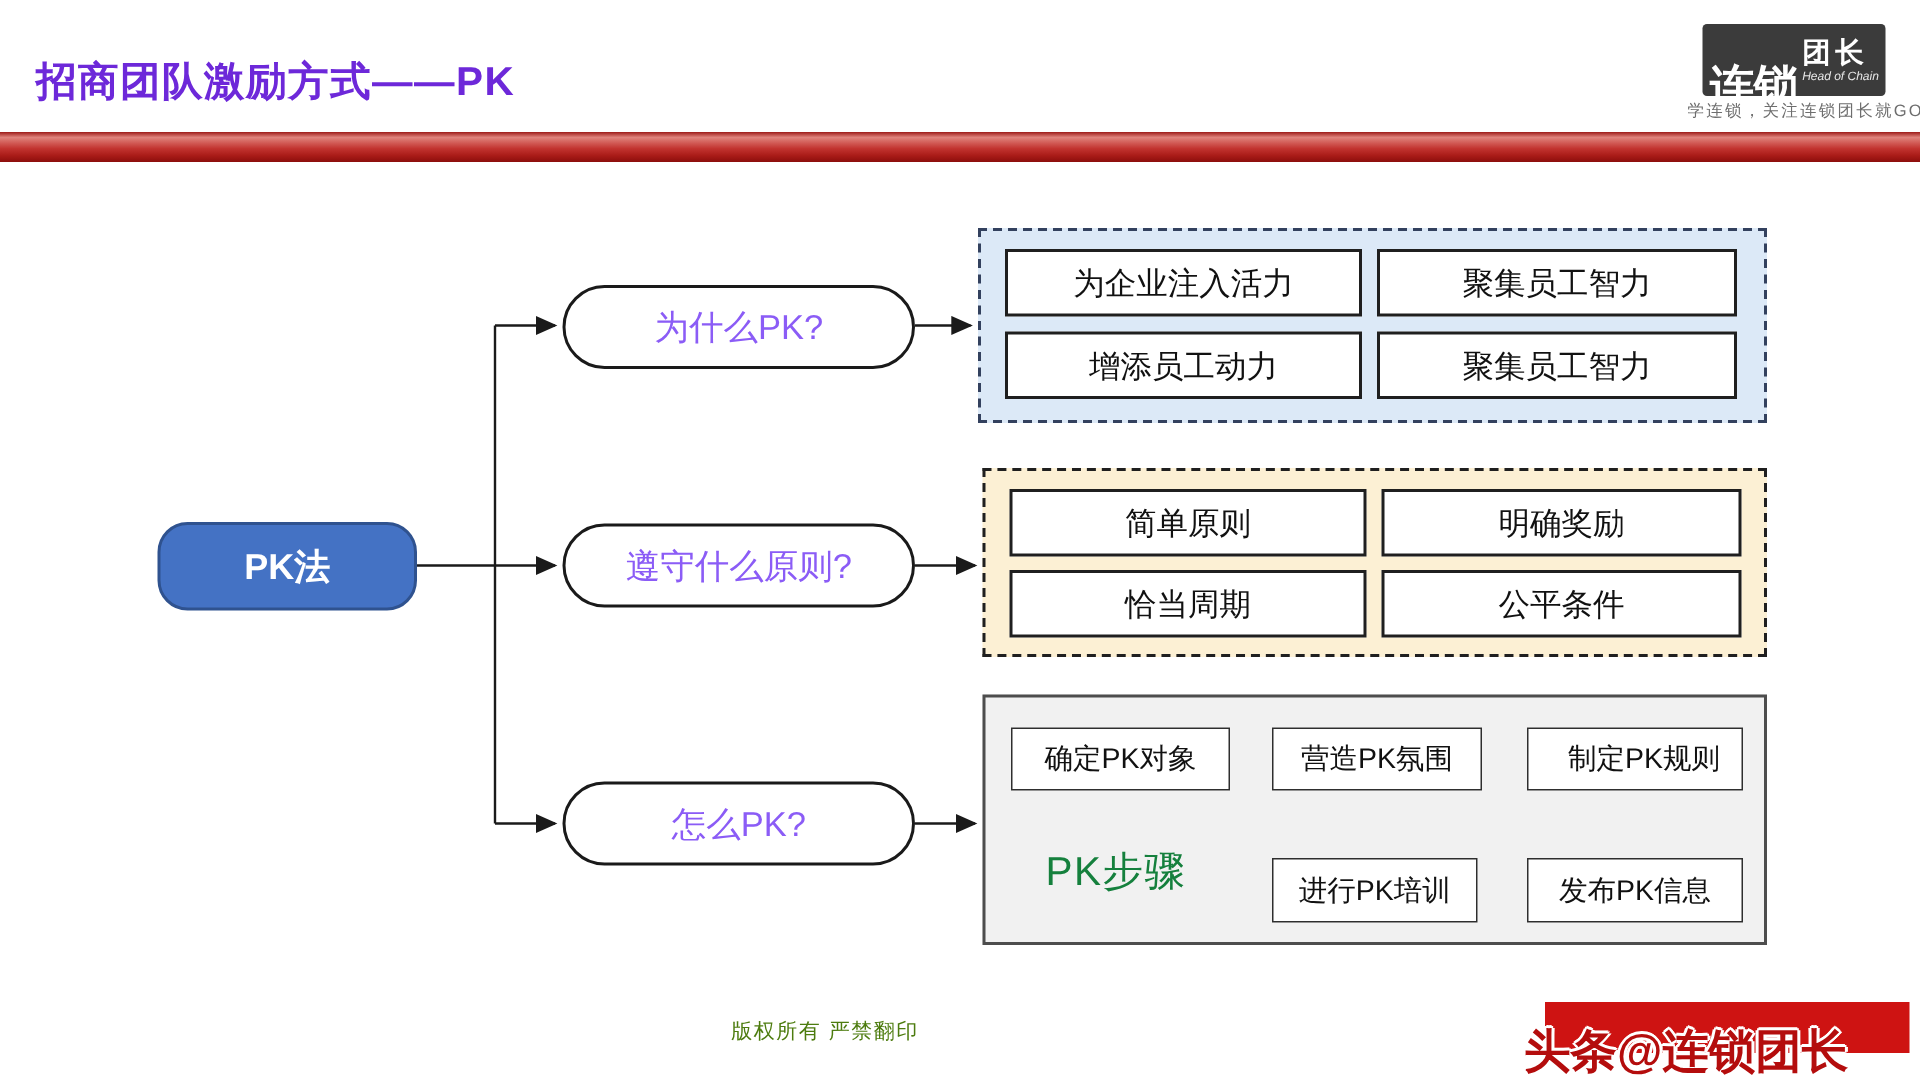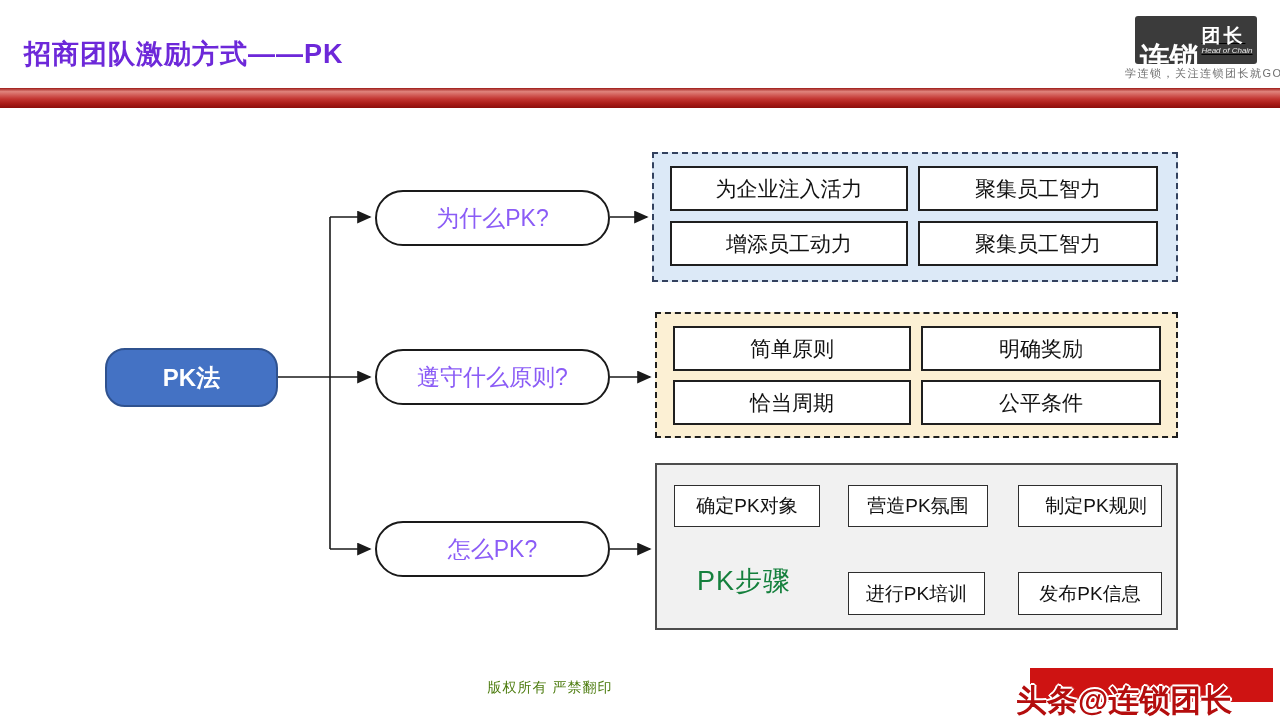--- a/index.html
+++ b/index.html
@@ -10,21 +10,21 @@
   
   .title{
     position:absolute;left:24px;top:36px;font-size:27px;font-weight:bold;color:#6d28d9;
     letter-spacing:1px;
   }
   .logo{
     position:absolute;left:1135px;top:16px;width:122px;height:48px;background:#3b3b3b;
     border-radius:3px;display:flex;align-items:center;justify-content:center;gap:2px;
   }
   .logo-main{color:#fff;font-size:30px;font-weight:bold;line-height:1;margin-top:36px;}
-  .logo-right{display:flex;flex-direction:column;align-items:flex-start;line-height:1;text-decoration:underline;}
+  .logo-right{display:flex;flex-direction:column;align-items:flex-start;line-height:1;}
   .logo-part2{color:#fff;font-size:19px;font-weight:bold;letter-spacing:3px;}
   .logo-sub{color:#e8e8e8;font-size:8px;font-style:italic;margin-top:2px;}
   .tagline{
     position:absolute;left:1125px;top:66px;width:145px;font-size:11px;color:#6e6e6e;
     letter-spacing:1.5px;white-space:nowrap;
   }
   .red-bar{
     position:absolute;left:0;top:88px;width:1280px;height:20px;
     background:linear-gradient(180deg,#9d1b18 0%,#e0837c 18%,#d05752 38%,#c23430 55%,#aa1c18 78%,#8c0e0c 100%);
   }

